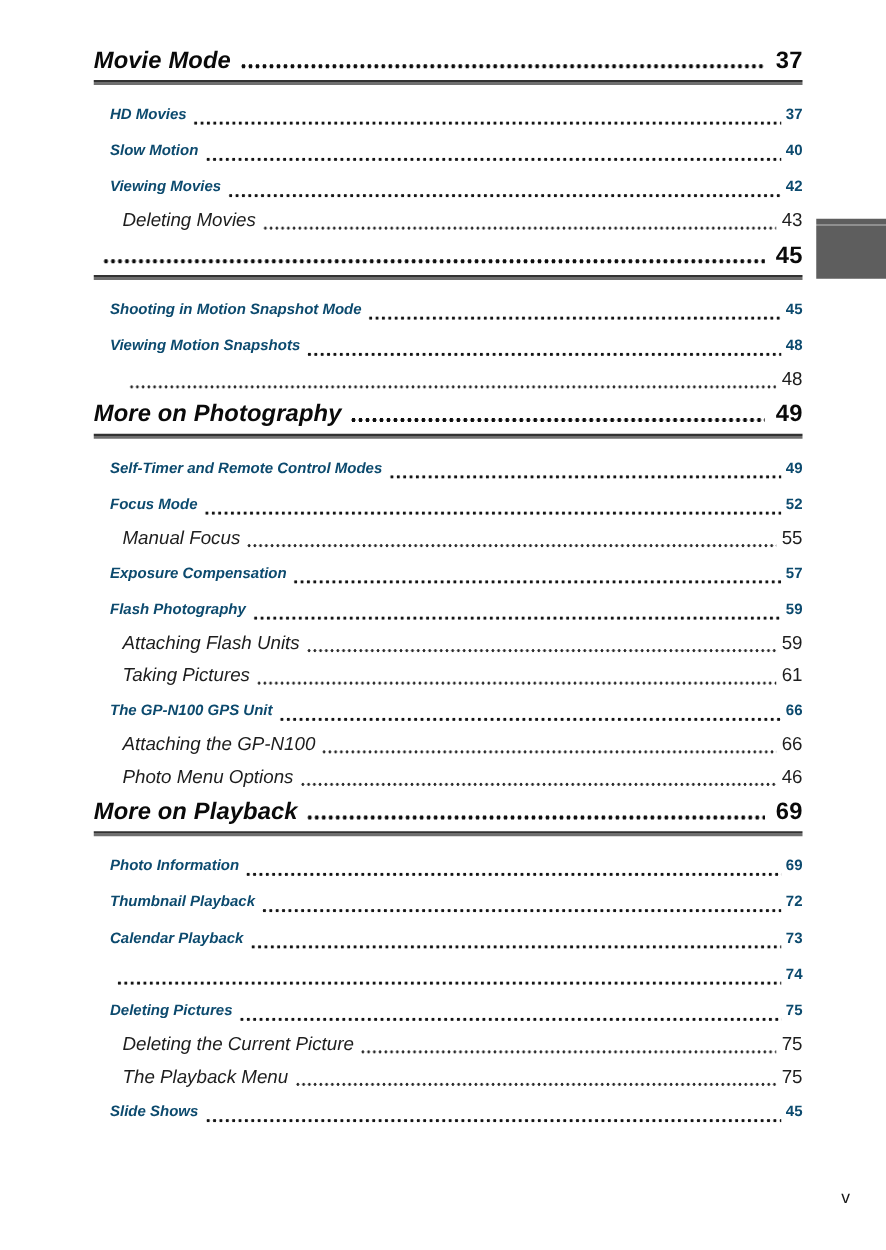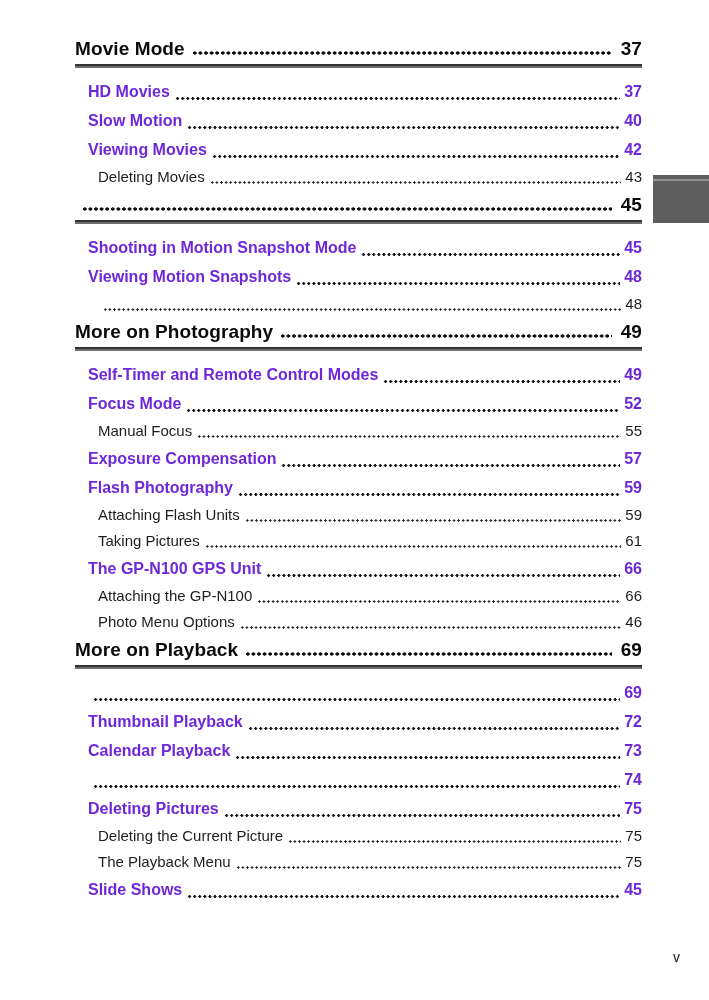--- a/index.html
+++ b/index.html
@@ -10,21 +10,21 @@
     position: relative;
     overflow: hidden;
     -webkit-font-smoothing: antialiased;
   }
   .page { position: absolute; inset: 0; }
 
   
   .toc { position: absolute; left: 75px; right: 67px; top: 36px; }
 
   .row { display: flex; align-items: flex-end; }
-  .row .title { white-space: nowrap; }
+  .row .title { white-space: nowrap; font-style: italic; }
   .row .pagenum { white-space: nowrap; }
 
   
   .leader {
     flex: 1;
     height: 7px;
     margin: 0 4px 4px 5px;
     background-image: radial-gradient(circle, #181818 1.15px, rgba(0,0,0,0) 1.4px);
     background-size: 5px 7px;
     background-repeat: repeat-x;
@@ -48,21 +48,21 @@
   .heading-rule {
     height: 4px;
     margin-top: 3px;
     margin-bottom: 9px;
     background: linear-gradient(to bottom, #323232 0%, #323232 38%, #6f6f6f 38%, #6f6f6f 100%);
   }
   .entries { margin-bottom: 2px; }
 
   
   .lvl2 {
-    font-size: 16px; font-weight: 700; color: #6d28d9;
+    font-size: 12px; font-weight: 700; color: #0c4a6e;
     line-height: 29px; padding-left: 13px;
   }
   .lvl2 .leader {
     background-image: radial-gradient(circle, #141414 1.25px, rgba(0,0,0,0) 1.5px);
     background-size: 5.1px 7px;
   }
 
   
   .lvl3 {
     font-size: 15px; font-weight: 400; color: #1d1d1d;
@@ -212,20 +212,21 @@
       </section>
       <section class="toc-section">
         <div class="row lvl1">
           <span class="title">More on Playback</span>
           <span class="leader"></span>
           <span class="pagenum">69</span>
         </div>
         <div class="heading-rule"></div>
         <div class="entries">
           <div class="row lvl2">
+            <span class="title">Photo Information</span>
             <span class="leader"></span>
             <span class="pagenum">69</span>
           </div>
           <div class="row lvl2">
             <span class="title">Thumbnail Playback</span>
             <span class="leader"></span>
             <span class="pagenum">72</span>
           </div>
           <div class="row lvl2">
             <span class="title">Calendar Playback</span>

